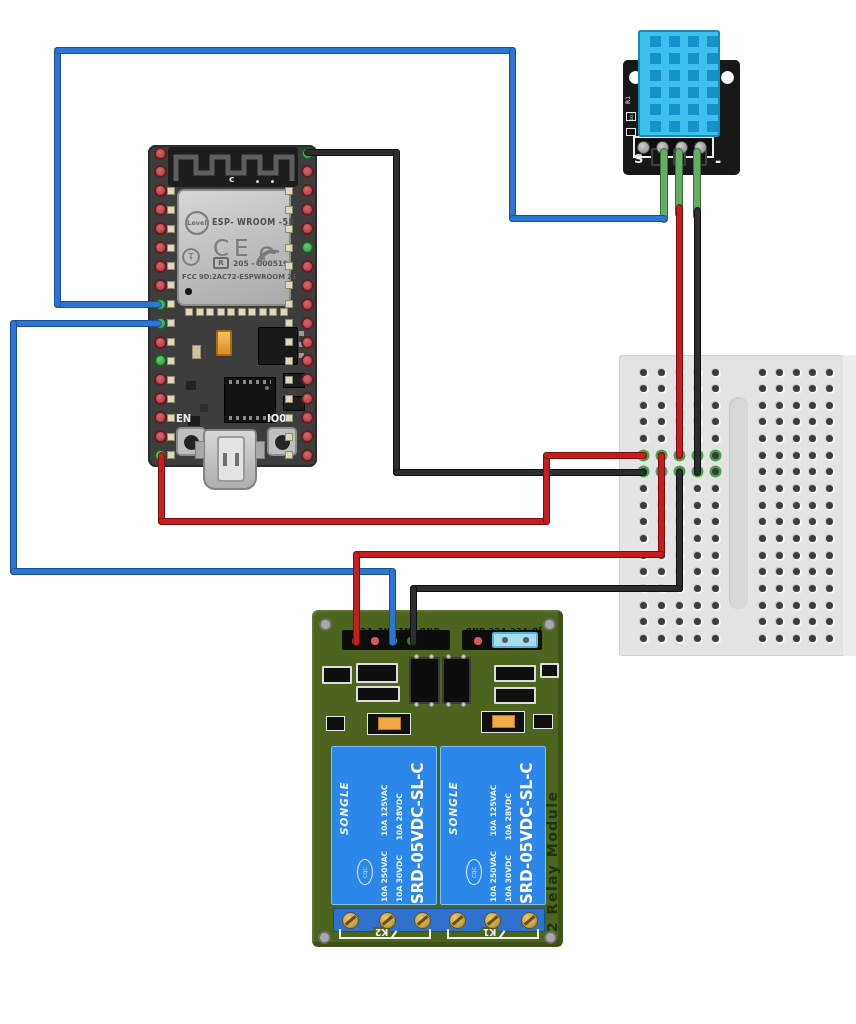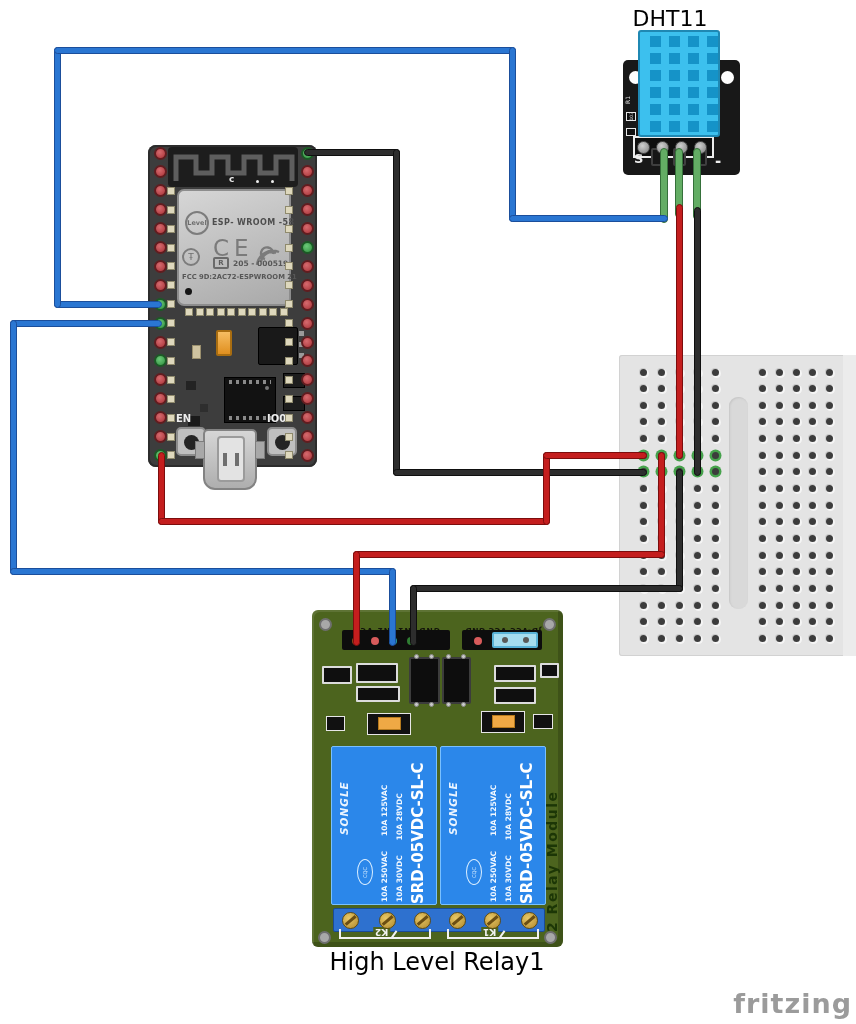--- a/index.html
+++ b/index.html
@@ -69,21 +69,20 @@
   </div>
   <div class="abs" style="left:203px;top:429px;width:54px;height:61px;background:linear-gradient(#d6d6d6,#aeaeae);border:2px solid #838383;border-radius:5px 5px 12px 12px;z-index:3">
     <div class="abs" style="left:-10px;top:10px;width:10px;height:18px;background:#a8a8a8;border:1px solid #7d7d7d"></div>
     <div class="abs" style="right:-10px;top:10px;width:10px;height:18px;background:#a8a8a8;border:1px solid #7d7d7d"></div>
     <div class="abs" style="left:12px;top:5px;width:28px;height:46px;background:#e3e3e3;border:2px solid #9b9b9b;border-radius:4px">
       <div class="abs" style="left:4px;top:15px;width:4px;height:13px;background:#6f6f6f"></div>
       <div class="abs" style="right:4px;top:15px;width:4px;height:13px;background:#6f6f6f"></div>
     </div>
   </div>
 
-  <div class="abs" style="left:595px;top:6px;width:150px;text-align:center;font-size:22px;color:#000;z-index:2">DHT11</div>
   <div class="abs" style="left:623px;top:60px;width:117px;height:115px;background:#181818;border-radius:5px;z-index:2">
     <div class="abs" style="left:6px;top:11px;width:13px;height:13px;background:#fdfdfd;border-radius:50%"></div>
     <div class="abs" style="left:98px;top:11px;width:13px;height:13px;background:#fdfdfd;border-radius:50%"></div>
     <div class="abs vtext" style="left:1px;top:36px;font-size:6px;color:#ddd">R1</div>
     <div class="abs" style="left:3px;top:52px;width:10px;height:9px;background:#0f0f0f;border:1.5px solid #e8e8e8;display:flex;align-items:center;justify-content:center">
       <span class="vtext" style="font-size:4.5px;color:#ddd">103</span>
     </div>
     <div class="abs" style="left:3px;top:68px;width:10px;height:8px;background:#0f0f0f;border:1.5px solid #e8e8e8"></div>
     <div class="abs" style="left:10px;top:76px;width:81px;height:22px;background:#0e0e0e;border:2px solid #ececec"></div>
     <div class="abs" style="left:28px;top:88px;width:13px;height:18px;background:#161616;border:2px solid #3f3f3f;border-radius:2px"></div>
@@ -152,23 +151,21 @@
     <div class="abs" style="left:27px;top:319px;width:92px;height:10px;border-left:2px solid #f2f2f2;border-right:2px solid #f2f2f2;border-bottom:2px solid #f2f2f2">
       <div class="abs" style="left:52px;top:1px;width:2px;height:9px;background:#f2f2f2;transform:rotate(35deg)"></div>
       <span class="flip abs" style="left:32px;top:-2px;font-size:9px;font-weight:bold;color:#f2f2f2;background:#4c641e;padding:0 2px">K2</span>
     </div>
     <div class="abs" style="left:135px;top:319px;width:92px;height:10px;border-left:2px solid #f2f2f2;border-right:2px solid #f2f2f2;border-bottom:2px solid #f2f2f2">
       <div class="abs" style="left:52px;top:1px;width:2px;height:9px;background:#f2f2f2;transform:rotate(35deg)"></div>
       <span class="flip abs" style="left:32px;top:-2px;font-size:9px;font-weight:bold;color:#f2f2f2;background:#4c641e;padding:0 2px">K1</span>
     </div>
   </div>
 
-  <div class="abs" style="left:287px;top:948px;width:300px;text-align:center;font-size:24px;color:#000;z-index:2">High Level Relay1</div>
-
-  <div class="abs" style="left:640px;top:988px;width:212px;text-align:right;font-size:27px;font-weight:bold;color:#9b9b9b;letter-spacing:1px;z-index:2">fritzing</div>
+
 
   <div id="wire-layer" class="abs" style="left:0;top:0;width:856px;height:1024px;z-index:6">
       <div style="left: 660px; top: 148px; width: 8px; height: 75px; background: rgb(99, 173, 100); border: 1.5px solid rgb(53, 112, 58); border-radius: 8px; box-sizing: border-box; position: absolute;"></div>
       <div style="left: 675px; top: 148px; width: 8px; height: 70px; background: rgb(99, 173, 100); border: 1.5px solid rgb(53, 112, 58); border-radius: 8px; box-sizing: border-box; position: absolute;"></div>
       <div style="left: 693px; top: 148px; width: 8px; height: 72px; background: rgb(99, 173, 100); border: 1.5px solid rgb(53, 112, 58); border-radius: 8px; box-sizing: border-box; position: absolute;"></div>
       <div style="left: 53.5px; top: 300.5px; width: 108px; height: 7px; background: rgb(42, 118, 210); border: 1.5px solid rgb(27, 78, 155); border-radius: 7px; box-sizing: border-box; position: absolute;"></div>
       <div style="left: 53.5px; top: 46.5px; width: 7px; height: 261px; background: rgb(42, 118, 210); border: 1.5px solid rgb(27, 78, 155); border-radius: 7px; box-sizing: border-box; position: absolute;"></div>
       <div style="left: 53.5px; top: 46.5px; width: 462px; height: 7px; background: rgb(42, 118, 210); border: 1.5px solid rgb(27, 78, 155); border-radius: 7px; box-sizing: border-box; position: absolute;"></div>
       <div style="left: 508.5px; top: 46.5px; width: 7px; height: 175px; background: rgb(42, 118, 210); border: 1.5px solid rgb(27, 78, 155); border-radius: 7px; box-sizing: border-box; position: absolute;"></div>
       <div style="left: 508.5px; top: 214.5px; width: 159px; height: 7px; background: rgb(42, 118, 210); border: 1.5px solid rgb(27, 78, 155); border-radius: 7px; box-sizing: border-box; position: absolute;"></div>

